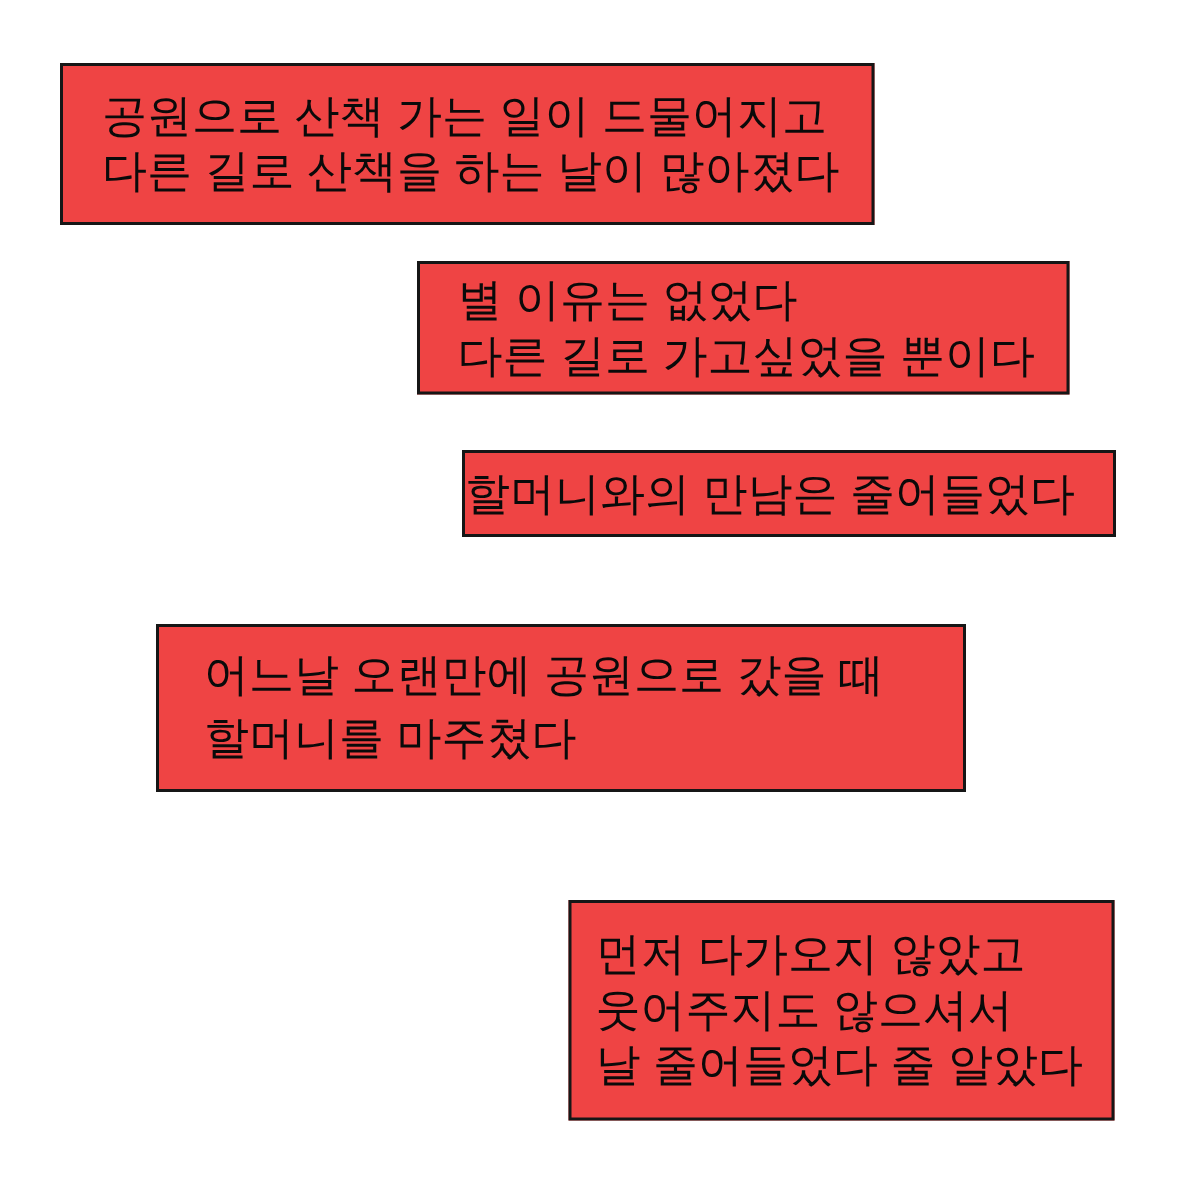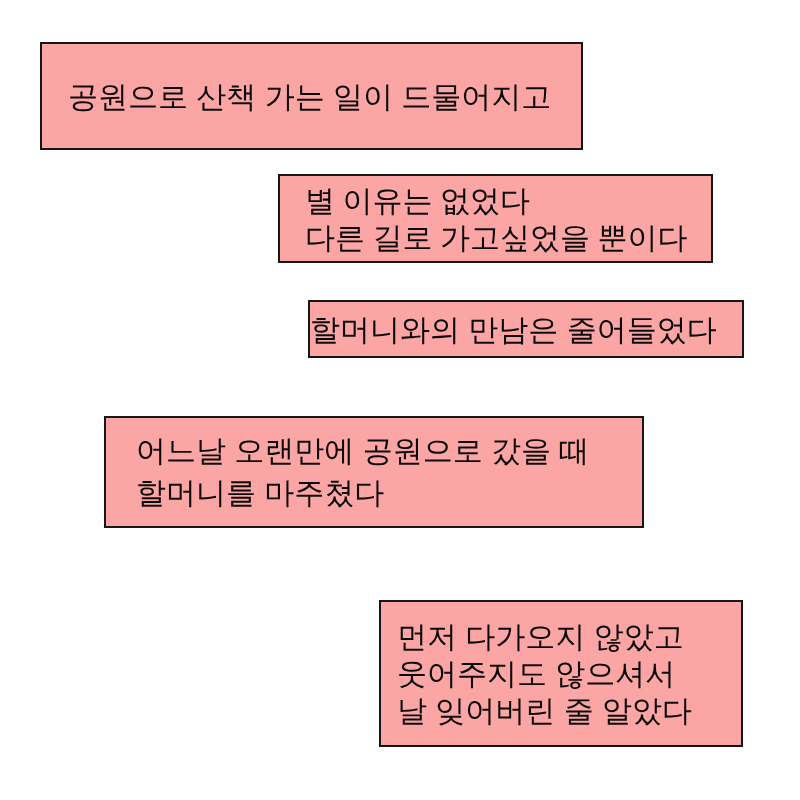--- a/index.html
+++ b/index.html
@@ -8,57 +8,58 @@
     height: 800px;
     position: relative;
     background: #ffffff;
     overflow: hidden;
     font-family: "Liberation Sans", "DejaVu Sans", sans-serif;
   }
   .textbox {
     position: absolute;
     box-sizing: border-box;
     border: 2px solid #161616;
-    background: #fca5a5;
+    background: #ef4444;
     display: flex;
     flex-direction: column;
     justify-content: center;
     color: #0a0a0a;
   }
   .line {
     font-size: 30px;
     line-height: 37px;
     white-space: nowrap;
   }
   #box-1 { left: 40px;  top: 42px;  width: 543px; height: 108px; padding-left: 26px; }
-  #box-2 { left: 278px; top: 174px; width: 435px; height: 89px;  padding-left: 25px; font-family: Liberation Serif, serif; }
+  #box-2 { left: 278px; top: 174px; width: 435px; height: 89px;  padding-left: 25px; }
   #box-3 { left: 308px; top: 300px; width: 436px; height: 58px;  align-items: flex-start; }
   #box-4 { left: 104px; top: 416px; width: 540px; height: 112px; padding-left: 30px; padding-right: 22px; }
   #box-4 .line { line-height: 42px; }
   #box-4 .align-right { text-align: left; }
   #box-5 { left: 379px; top: 600px; width: 364px; height: 147px; padding-left: 16px; }
 </style>
 </head>
 <body>
 
 <div class="textbox" id="box-1">
   <div class="line">공원으로 산책 가는 일이 드물어지고</div>
+  <div class="line">다른 길로 산책을 하는 날이 많아졌다</div>
 </div>
 
 <div class="textbox" id="box-2">
   <div class="line">별 이유는 없었다</div>
   <div class="line">다른 길로 가고싶었을 뿐이다</div>
 </div>
 
 <div class="textbox" id="box-3">
   <div class="line">할머니와의 만남은 줄어들었다</div>
 </div>
 
 <div class="textbox" id="box-4">
   <div class="line">어느날 오랜만에 공원으로 갔을 때</div>
   <div class="line align-right">할머니를 마주쳤다</div>
 </div>
 
 <div class="textbox" id="box-5">
   <div class="line">먼저 다가오지 않았고</div>
   <div class="line">웃어주지도 않으셔서</div>
-  <div class="line">날 잊어버린 줄 알았다</div>
+  <div class="line">날 줄어들었다 줄 알았다</div>
 </div>
 
 </body></html>

